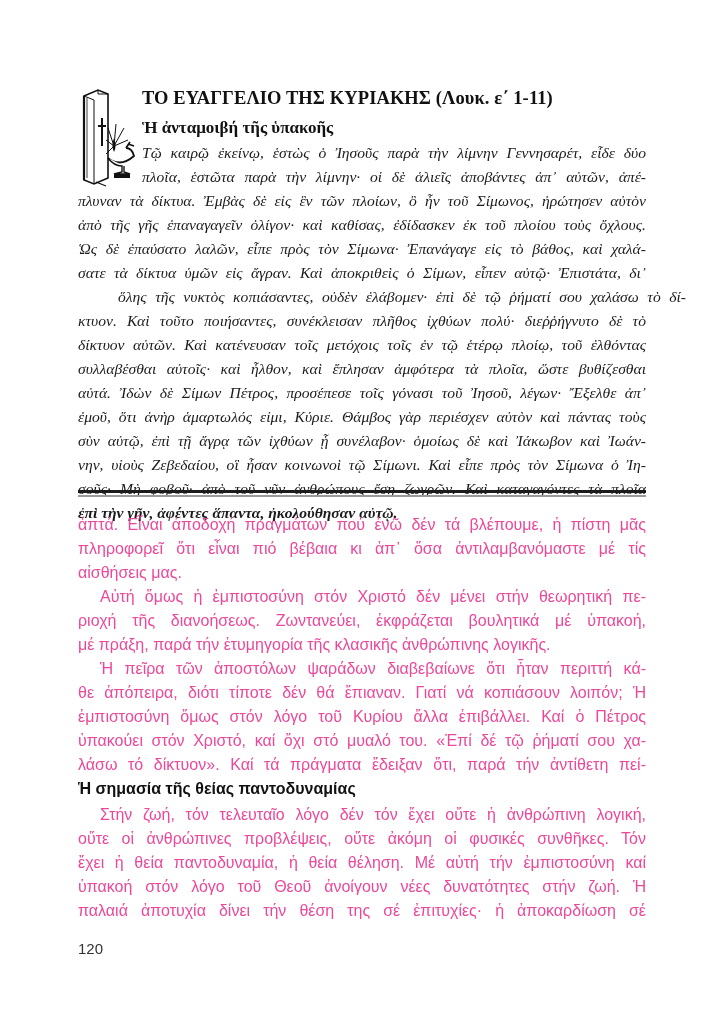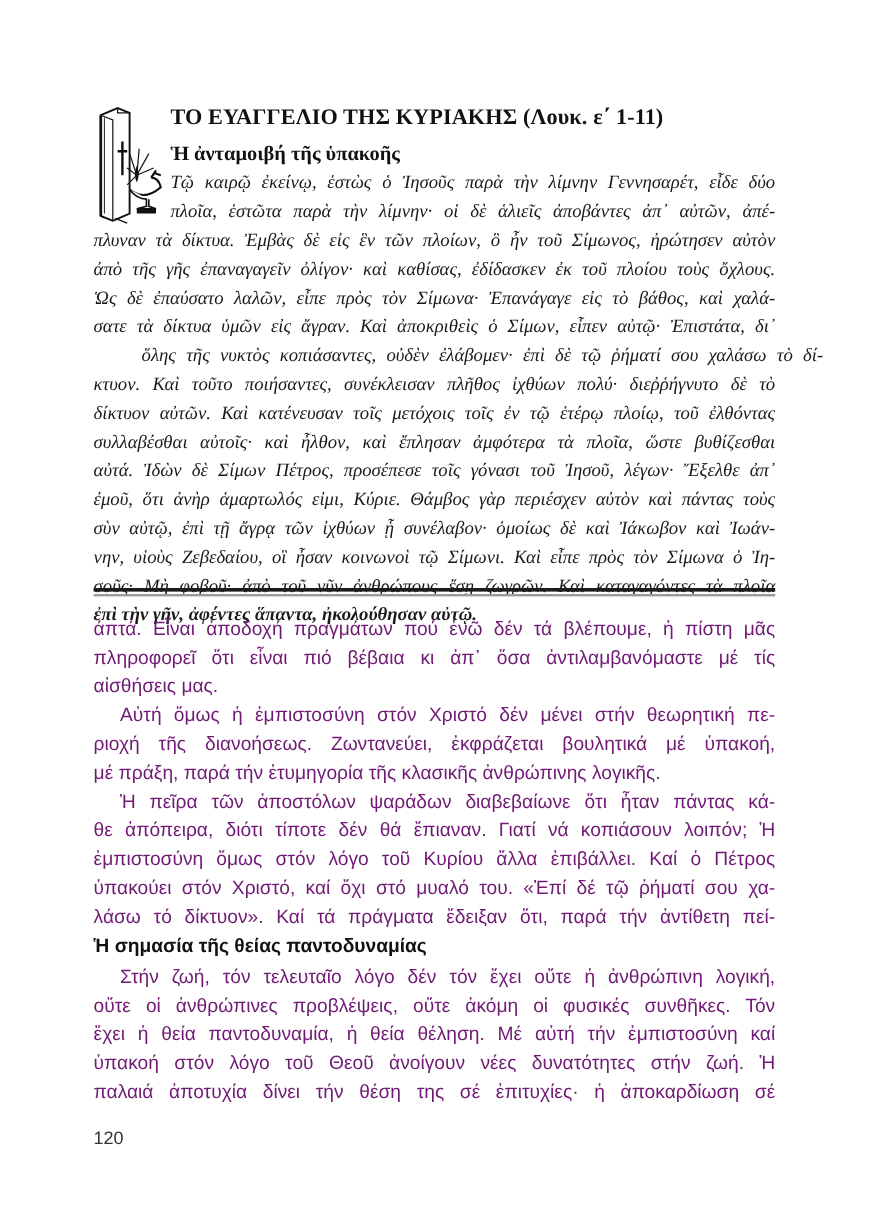--- a/index.html
+++ b/index.html
@@ -10,21 +10,21 @@
     .icon-wrap { position: absolute; left: 0px; top: 0px; width: 60px; height: 100px; }
     .gospel-title { position: absolute; left: 64px; top: 0px; font-family: "Liberation Serif", serif; font-weight: bold; font-size: 18.5px; letter-spacing: 0.1px; white-space: nowrap; color: #111; }
     .gospel-subtitle { position: absolute; left: 64px; top: 30px; font-family: "Liberation Serif", serif; font-weight: bold; font-size: 17px; white-space: nowrap; color: #111; }
 
     .gospel-line { position: absolute; font-family: "Liberation Serif", serif; font-style: italic; font-size: 15.6px; white-space: nowrap; color: #1a1a1a; text-align: justify; text-align-last: justify; }
 
     .double-rule { position: absolute; left: 78px; top: 490px; width: 568px; height: 7px; }
     .double-rule .r1 { position: absolute; left: 0; top: 0; width: 100%; height: 3px; background: #1c1c1c; }
     .double-rule .r2 { position: absolute; left: 0; top: 5px; width: 100%; height: 2px; background: #9a9a9a; }
 
-    .body-line { position: absolute; font-family: "Liberation Sans", sans-serif; font-size: 16px; white-space: nowrap; color: #701a75; text-align: justify; text-align-last: justify; }
+    .body-line { position: absolute; font-family: "Liberation Sans", sans-serif; font-size: 16px; white-space: nowrap; color: #ec4899; text-align: justify; text-align-last: justify; }
     .section-heading { position: absolute; left: 78px; top: 770px; font-family: "Liberation Sans", sans-serif; font-weight: bold; font-size: 16px; white-space: nowrap; color: #111; }
     .page-number { position: absolute; left: 78px; top: 918px; font-family: "Liberation Sans", sans-serif; font-size: 15px; color: #333; }
   </style>
 </head>
 <body>
 
 <div class="page">
 
   <div class="gospel-box">
     <div class="icon-wrap">
@@ -81,21 +81,21 @@
     <div class="r1"></div>
     <div class="r2"></div>
   </div>
 
   <div class="body-line" style="left:78px; top:516px; width:568px;">άπτά. Εἶναι ἀποδοχή πραγμάτων πού ἐνῶ δέν τά βλέπουμε, ἡ πίστη μᾶς</div>
   <div class="body-line" style="left:78px; top:540px; width:568px;">πληροφορεῖ ὅτι εἶναι πιό βέβαια κι ἀπ᾽ ὅσα ἀντιλαμβανόμαστε μέ τίς</div>
   <div class="body-line" style="left:78px; top:564px; text-align:left; text-align-last:left;">αἰσθήσεις μας.</div>
   <div class="body-line" style="left:100px; top:588px; width:546px;">Αὐτή ὅμως ἡ ἐμπιστοσύνη στόν Χριστό δέν μένει στήν θεωρητική πε-</div>
   <div class="body-line" style="left:78px; top:612px; width:568px;">ριοχή τῆς διανοήσεως. Ζωντανεύει, ἐκφράζεται βουλητικά μέ ὑπακοή,</div>
   <div class="body-line" style="left:78px; top:636px; text-align:left; text-align-last:left;">μέ πράξη, παρά τήν ἐτυμηγορία τῆς κλασικῆς ἀνθρώπινης λογικῆς.</div>
-  <div class="body-line" style="left:100px; top:660px; width:546px;">Ἡ πεῖρα τῶν ἀποστόλων ψαράδων διαβεβαίωνε ὅτι ἦταν πάντας κά-</div>
+  <div class="body-line" style="left:100px; top:660px; width:546px;">Ἡ πεῖρα τῶν ἀποστόλων ψαράδων διαβεβαίωνε ὅτι ἦταν περιττή κά-</div>
   <div class="body-line" style="left:78px; top:684px; width:568px;">θε ἀπόπειρα, διότι τίποτε δέν θά ἔπιαναν. Γιατί νά κοπιάσουν λοιπόν; Ἡ</div>
   <div class="body-line" style="left:78px; top:708px; width:568px;">ἐμπιστοσύνη ὅμως στόν λόγο τοῦ Κυρίου ἄλλα ἐπιβάλλει. Καί ὁ Πέτρος</div>
   <div class="body-line" style="left:78px; top:732px; width:568px;">ὑπακούει στόν Χριστό, καί ὄχι στό μυαλό του. «Ἐπί δέ τῷ ῥήματί σου χα-</div>
   <div class="body-line" style="left:78px; top:756px; width:568px;">λάσω τό δίκτυον». Καί τά πράγματα ἔδειξαν ὅτι, παρά τήν ἀντίθετη πεί-</div>
 
   <div class="section-heading" style="top:780px;">Ἡ σημασία τῆς θείας παντοδυναμίας</div>
 
   <div class="body-line" style="left:100px; top:806px; width:546px;">Στήν ζωή, τόν τελευταῖο λόγο δέν τόν ἔχει οὔτε ἡ ἀνθρώπινη λογική,</div>
   <div class="body-line" style="left:78px; top:830px; width:568px;">οὔτε οἱ ἀνθρώπινες προβλέψεις, οὔτε ἀκόμη οἱ φυσικές συνθῆκες. Τόν</div>
   <div class="body-line" style="left:78px; top:854px; width:568px;">ἔχει ἡ θεία παντοδυναμία, ἡ θεία θέληση. Μέ αὐτή τήν ἐμπιστοσύνη καί</div>

